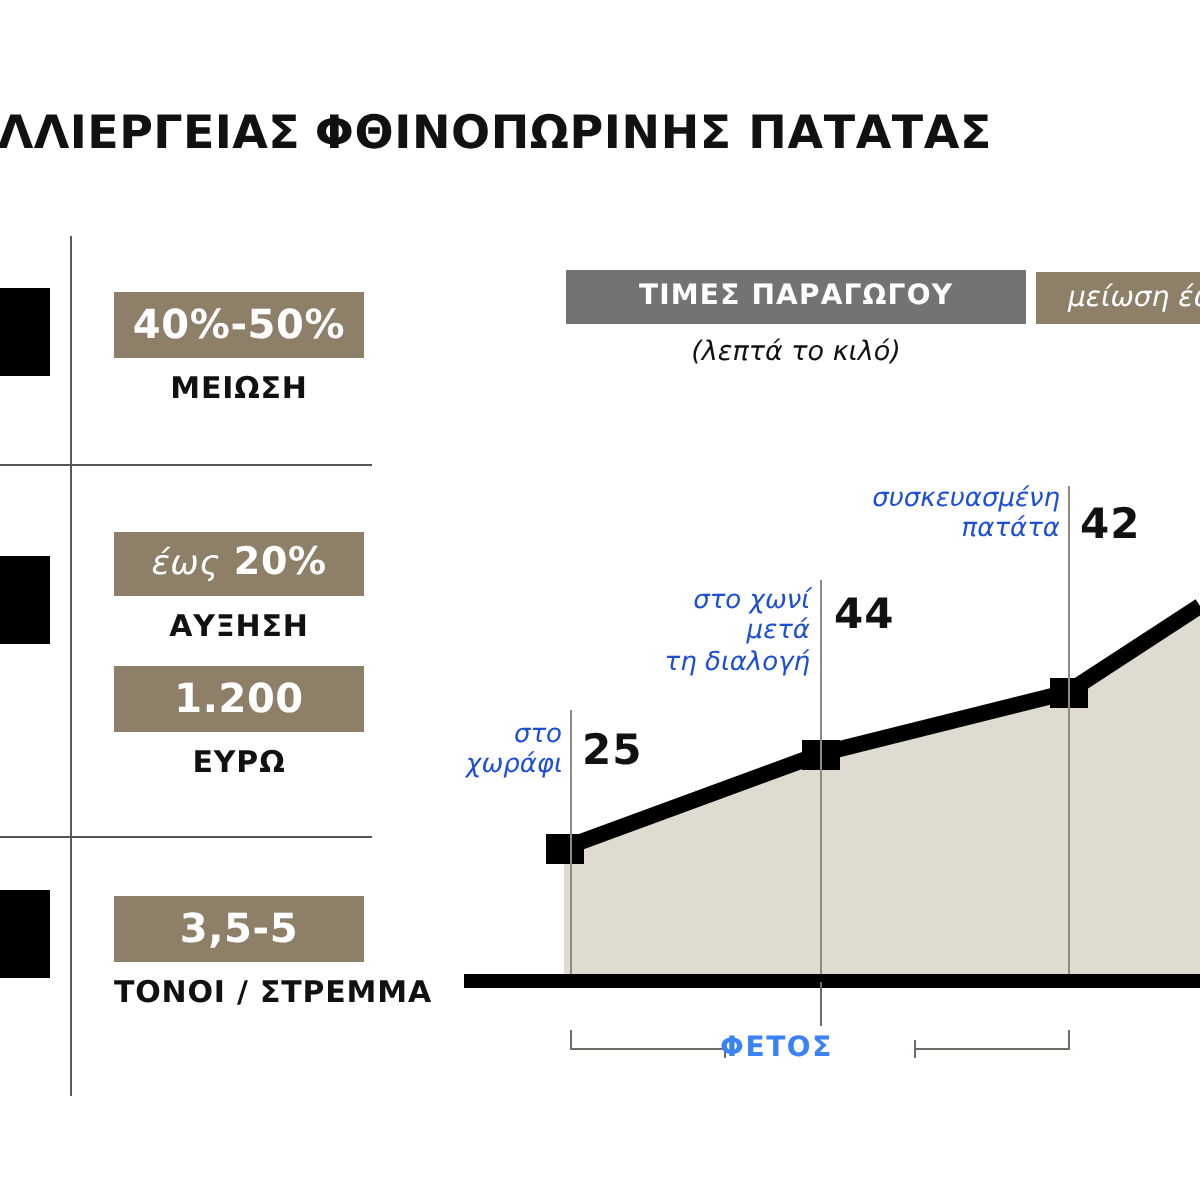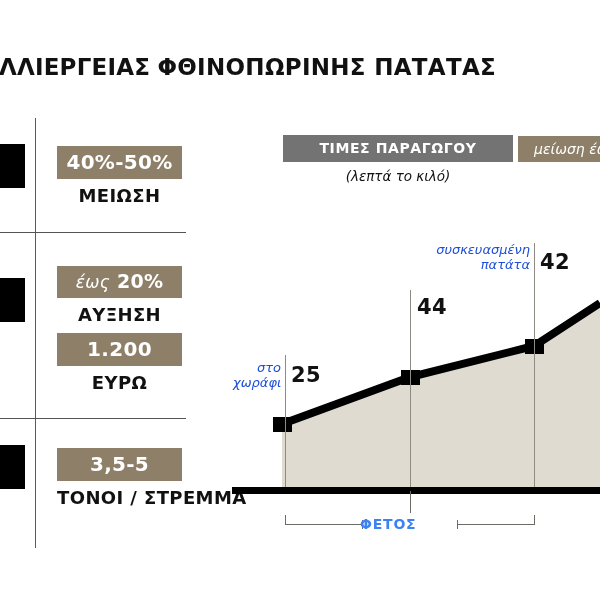--- a/index.html
+++ b/index.html
@@ -40,21 +40,21 @@
 
   .stat{position:absolute; left:57px; width:125px;}
   .stat-chip{
     background:#8d7f68; color:#fff; text-align:center;
     font-size:20px; font-weight:bold; letter-spacing:.3px;
     padding:6px 0 7px 0; line-height:1;
   }
   .stat-chip.italicmix{font-size:19px;}
   .stat-chip .it{font-style:italic; font-weight:normal; font-size:17px;}
   .stat-cap{
-    text-align:center; font-size:18px; font-weight:bold; color:#111;
+    text-align:center; font-size:15px; font-weight:bold; color:#111;
     letter-spacing:.4px; margin-top:6px; white-space:nowrap;
   }
   .stat.s1{top:28px;}
   .stat.s2{top:148px;}
   .stat.s3{top:215px;}
   .stat.s4{top:330px;}
 
   
   #chart-header{position:absolute; left:283px; top:135px; width:340px; height:60px;}
   #header-bar{
@@ -179,20 +179,23 @@
   <div class="gridline g3"></div>
 
   <div class="axis-line"></div>
 
   <div class="val v1">25</div>
   <div class="val v2">44</div>
   <div class="val v3">42</div>
 
   <div class="ann a1">στο
 χωράφι</div>
+  <div class="ann a2">στο χωνί
+μετά
+τη διαλογή</div>
   <div class="ann a3">συσκευασμένη
 πατάτα</div>
 
   <div id="bracket">
     <div class="bline bl-left"></div>
     <div class="bline bl-right"></div>
     <div class="tick tk-l"></div>
     <div class="tick tk-ml"></div>
     <div class="tick tk-mr"></div>
     <div class="tick tk-r"></div>

